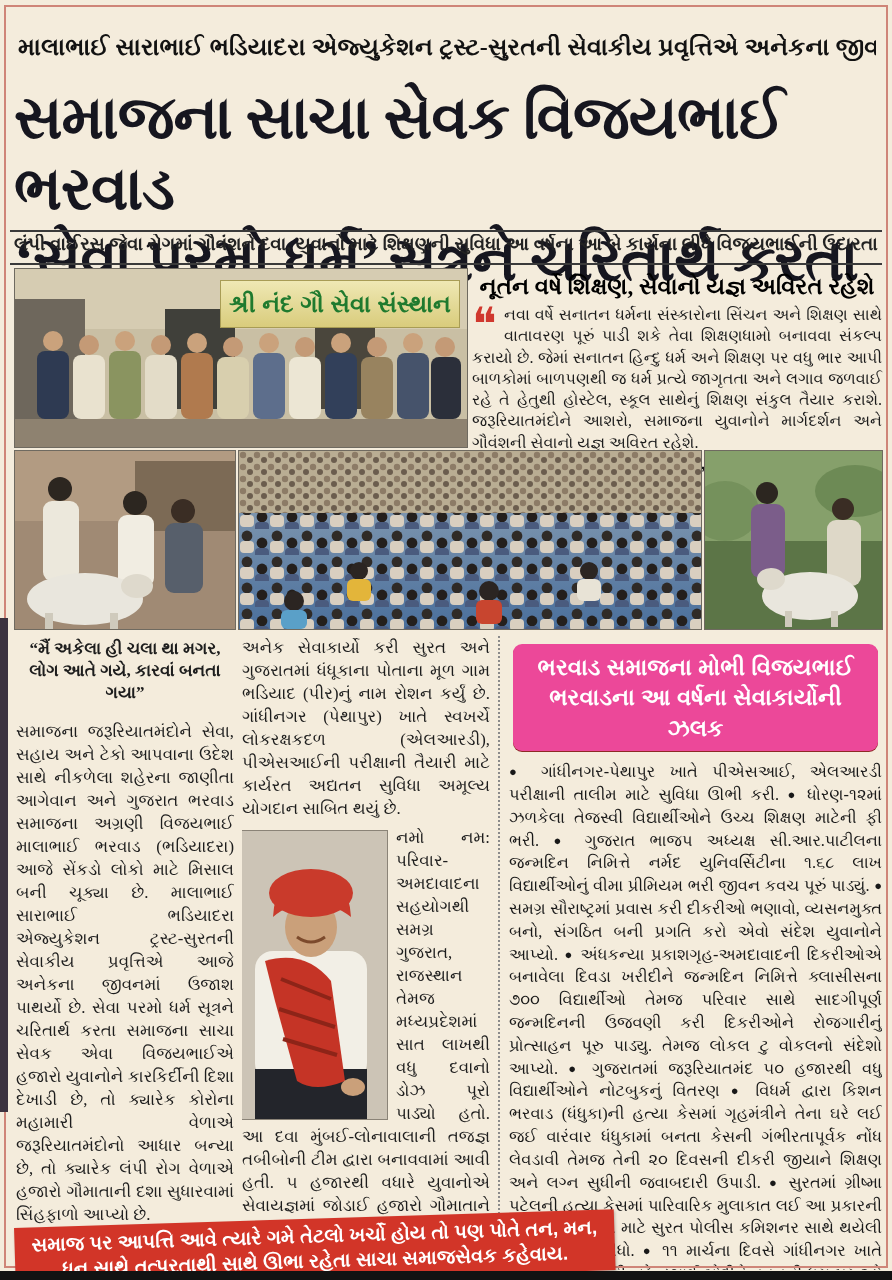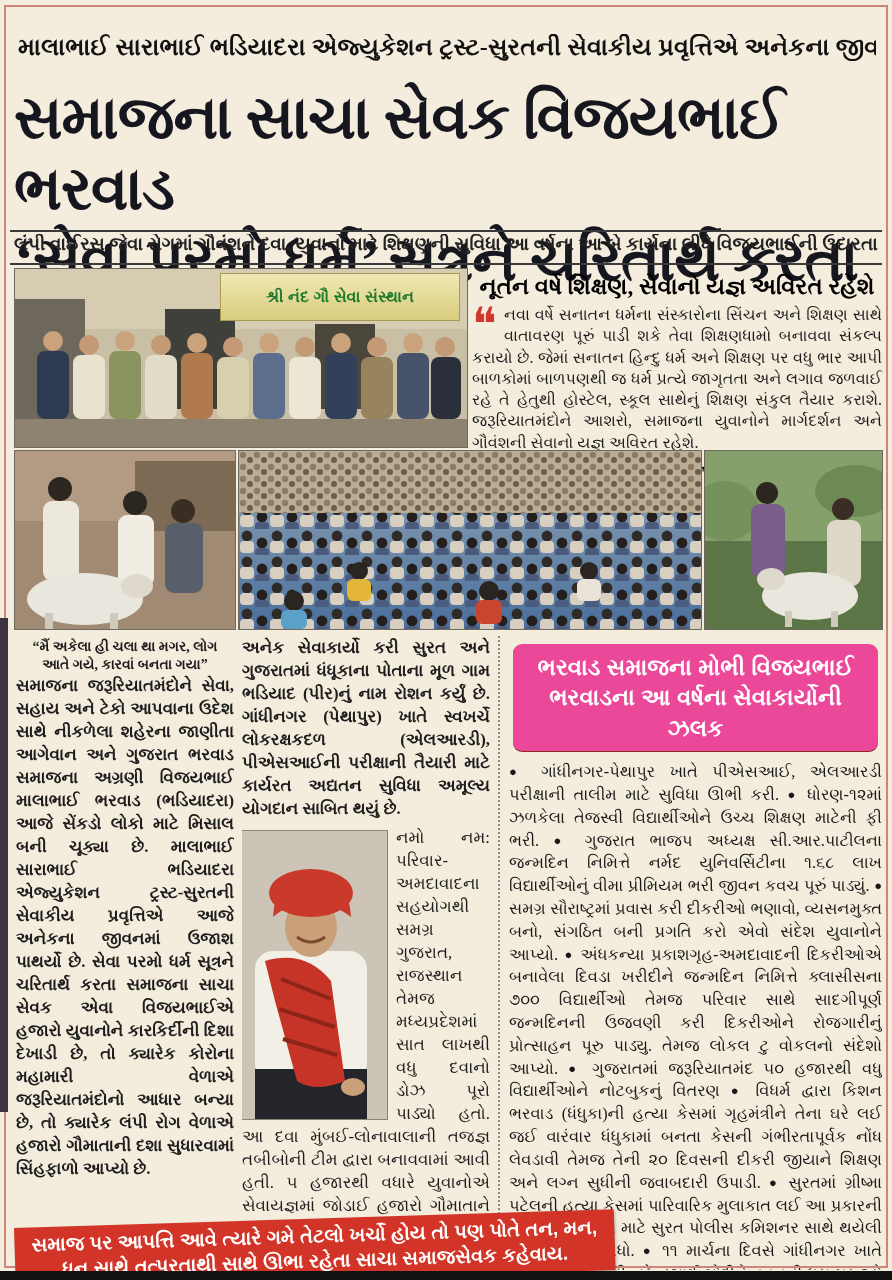--- a/index.html
+++ b/index.html
@@ -15,39 +15,39 @@
   .headline .h-line{display:block;font-size:60px;}
   .rule{position:absolute;left:10px;right:10px;height:2px;background:#3a3a3a;}
   .rule.r1{top:230px;}
   .rule.r2{top:263px;}
   .subhead{position:absolute;left:14px;top:234px;right:12px;font-size:18.5px;font-weight:bold;color:#222;white-space:nowrap;overflow:hidden;}
 
   .photo{position:absolute;border:1px solid #6f6a60;background:#b7ab92;overflow:hidden;}
   .photo svg{display:block;width:100%;height:100%;}
   .group-photo{left:14px;top:268px;width:452px;height:178px;}
   .photo-banner{
-    position:absolute;left:205px;top:4px;width:238px;height:46px;
+    position:absolute;left:205px;top:11px;width:238px;height:46px;
     background:linear-gradient(#efe8b4,#d9cc7c);border:1px solid #a89c55;
     color:#1f7a2e;font-family:"Liberation Sans","DejaVu Sans",sans-serif;
-    font-weight:bold;font-size:16px;display:flex;align-items:center;justify-content:center;white-space:nowrap;overflow:hidden;
+    font-weight:bold;font-size:24px;display:flex;align-items:center;justify-content:center;white-space:nowrap;overflow:hidden;
   }
   .cow-left-photo{left:14px;top:450px;width:220px;height:178px;}
   .crowd-photo{left:238px;top:450px;width:462px;height:178px;}
   .cow-right-photo{left:704px;top:450px;width:177px;height:178px;}
 
   .quote-box{position:absolute;left:472px;top:272px;width:410px;height:176px;}
   .quote-title{font-size:23px;font-weight:bold;text-align:center;color:#000000;margin:2px 0 4px;}
   .quote-body{font-size:16px;line-height:1.33;text-align:justify;color:#1c1c1c;}
   .quote-mark{float:left;width:26px;height:34px;margin:3px 6px 0 0;color:#d0382e;font-size:46px;line-height:34px;font-family:"DejaVu Sans",sans-serif;}
   .quote-byline{font-size:14.5px;font-weight:bold;text-align:right;margin-top:3px;color:#141414;font-family:"Liberation Sans","DejaVu Sans",sans-serif;}
 
   .col{position:absolute;top:636px;font-size:16.8px;line-height:1.37;text-align:justify;overflow:hidden;}
-  .col p{margin:0 0 6px 0;font-weight:bold;}
+  .col p{margin:0 0 6px 0;}
   .col1{left:16px;width:218px;height:592px;}
-  .lead-quote{font-weight:bold;font-size:14px;text-align:center;line-height:1.3;margin:2px 4px 0;}
+  .lead-quote{font-weight:bold;font-size:17px;text-align:center;line-height:1.3;margin:2px 4px 16px;}
   .col2{left:242px;width:248px;height:634px;}
   .portrait-wrap{float:left;width:152px;height:288px;margin:4px 8px 0 -8px;border:1px solid #8a8377;background:#ccc4b6;}
   .portrait-wrap svg{display:block;width:100%;height:100%;}
   .col3{left:498px;width:384px;height:634px;border-left:2px dotted #8a8a8a;padding-left:9px;box-sizing:border-box;}
   .zalak-header{
     margin:8px 4px 10px;background:#ec4899;color:#fff;border-radius:9px;
     font-weight:bold;font-size:23px;line-height:1.32;text-align:center;padding:8px 12px;
     font-family:"Liberation Sans","DejaVu Sans",sans-serif;box-shadow:0 1px 0 #8d2a25;
   }
   .zalak-body{font-size:16.3px;line-height:1.4;text-align:justify;color:#181818;}

